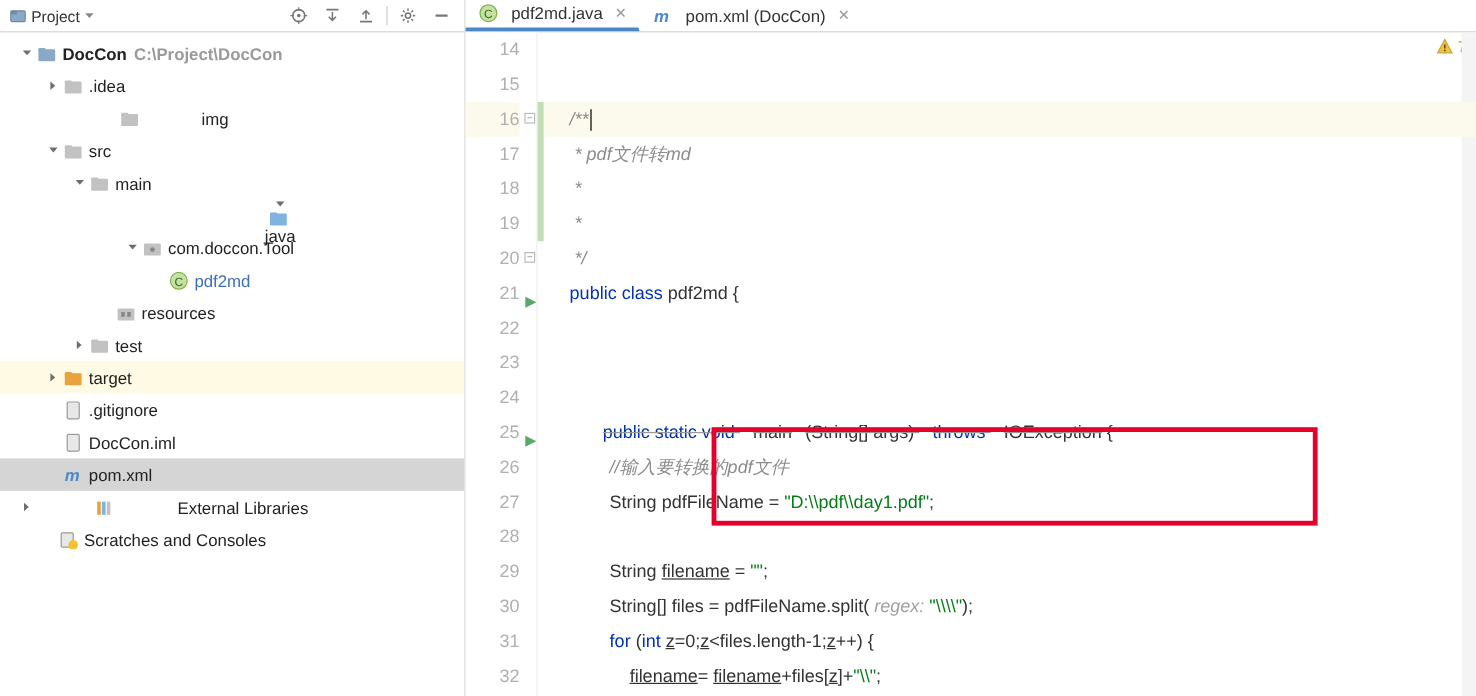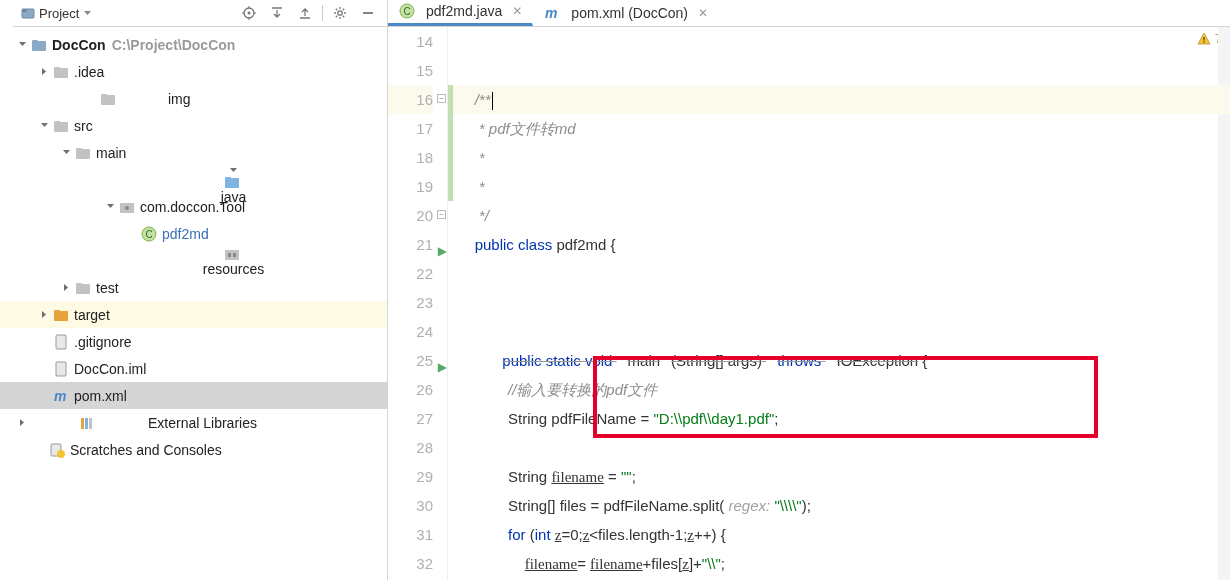--- a/index.html
+++ b/index.html
@@ -1,19 +1,19 @@
 <!DOCTYPE html>
 <html><head>
 <meta charset="utf-8">
 <style>
 * { margin:0; padding:0; box-sizing:border-box; font-family:"Segoe UI",Arial,sans-serif; }
 body { width:1230px; height:580px; background:#fff; overflow:hidden; font-size:13px; color:#333; }
 .root { display:flex; height:100%; }
 .sidebar { width:388px; border-right:1px solid #d4d4d4; display:flex; flex-direction:column; }
-.side-header { height:27px; border-bottom:1px solid #d4d4d4; display:flex; align-items:center; padding:0 8px; gap:6px;margin-left:13px; }
+.side-header { height:27px; border-bottom:1px solid #d4d4d4; display:flex; align-items:center; padding:0 8px; gap:6px; }
 .proj-lbl { display:flex; align-items:center; gap:4px; font-size:13px; color:#333; }
 .proj-lbl svg, .tb-icon svg { display:block; }
 .hdr-spacer { flex:1; }
 .tb-icon { width:22px; height:22px; display:flex; align-items:center; justify-content:center; color:#6e6e6e; cursor:pointer; }
 .tree { flex:1; overflow:auto; padding-top:4px; }
 .tree-row { height:27px; display:flex; align-items:center; white-space:nowrap; cursor:pointer; }
 .tree-row.hl { background:#fffae3; }
 .tree-row.sel { background:#d5d5d5; }
 .arrow { width:16px; display:flex; justify-content:center; color:#6e6e6e; font-size:10px; }
 .ticon { width:18px; height:18px; display:flex; align-items:center; justify-content:center; margin-right:4px; }
@@ -32,21 +32,21 @@
 .gutter-line.cur { background:#fcfaed; }
 .gutter-run { position:absolute; right:-14px; top:7px; color:#59a869; font-size:12px; }
 .code { flex:1; position:relative; }
 .code-line { height:29px; line-height:29px; padding-left:10px; white-space:pre; position:relative; }
 .code-line.cur { background:#fcfaed; }
 .kw { color:#0033b3; }
 .str { color:#067d17; }
 .cmt { color:#8c8c8c; font-style:italic; }
 .hint { color:#a0a0a0; font-style:italic; }
 .strike { text-decoration:line-through; text-decoration-color:#999;margin-left:11px; }
-.underl { text-decoration:underline;font-family:Liberation Serif, serif; }
+.underl { text-decoration:underline; }
 .caret { display:inline-block; width:1px; height:18px; background:#000; vertical-align:middle; margin-left:1px; }
 .redbox { position:absolute; border:4px solid #e4002b; pointer-events:none; }
 .warn-badge { position:absolute; top:4px; right:8px; display:flex; align-items:center; gap:4px; color:#c7a24a; font-size:13px; }
 .vbar { position:absolute; right:0; top:0; width:12px; height:100%; background:#f4f4f4; }
 .green-strip { position:absolute; left:0; width:5px; background:#c0dfb4; }
 .fold-mark { position:absolute; left:-11px; top:9px; width:9px; height:9px; border:1px solid #bbb; background:#fff; font-size:8px; line-height:7px; text-align:center; color:#888; }
 </style>
 </head>
 <body>
 
@@ -206,21 +206,21 @@
         <div class="tree-row" style="padding-left: 124px;">
           <span class="arrow"></span>
           <span class="ticon">
             <svg width="16" height="16">
               <circle cx="8" cy="8" r="7" fill="#c5e1a5" stroke="#7cb342"></circle>
               <text x="8" y="12" text-anchor="middle" font-size="10" fill="#33691e" font-family="Arial">C</text>
             </svg>
           </span>
           <span class="tlabel blue">pdf2md</span>
         </div>
-        <div class="tree-row" style="padding-left: 80px; flex-direction: column;">
+        <div class="tree-row" style="padding-left: 80px;">
           <span class="arrow"></span>
           <span class="ticon">
             <svg width="16" height="14">
               <rect x="1" y="3" width="14" height="10" rx="1" fill="#c2c2c2"></rect>
               <rect x="4" y="6" width="3" height="4" fill="#888"></rect>
               <rect x="9" y="6" width="3" height="4" fill="#888"></rect>
             </svg>
           </span>
           <span class="tlabel">resources</span>
         </div>

